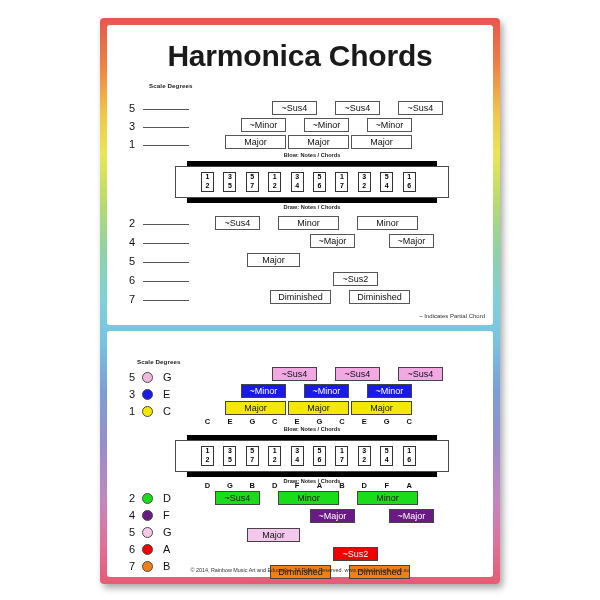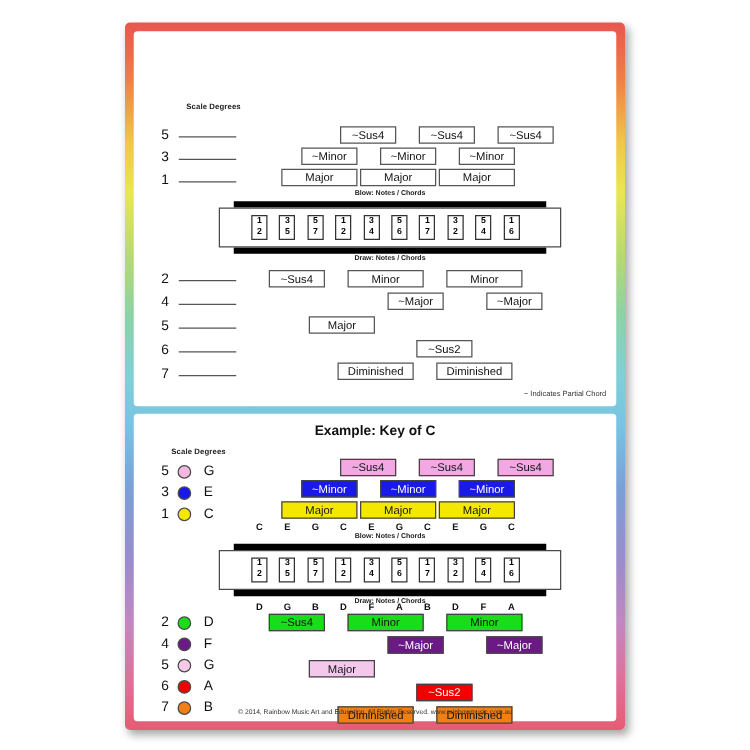--- a/index.html
+++ b/index.html
@@ -187,20 +187,21 @@
   }
 </style>
 </head>
 <body>
 
 <div id="root">
   <div class="poster">
 
     <div class="panel panel-top">
 
+      <div class="title">Harmonica Chords</div>
 
       <div class="scale-degrees-label" style="left:42px; top:57px;">Scale Degrees</div>
 
       <div class="deg-row" style="left:22px; top:77px;">
         <span class="deg-num">5</span>
         <span class="deg-line"></span>
       </div>
       <div class="deg-row" style="left:22px; top:95px;">
         <span class="deg-num">3</span>
         <span class="deg-line"></span>
@@ -307,21 +308,20 @@
       <div class="chordbox" style="left:163px; top:265px; width:61px;">Diminished</div>
       <div class="chordbox" style="left:242px; top:265px; width:61px;">Diminished</div>
 
       <div class="partial-note" style="right:8px; bottom:6px;">~ Indicates Partial Chord</div>
     </div>
 
     <div class="panel-gap"></div>
 
     <div class="panel panel-bottom">
 
-      <div class="example-title">Example: Key of C</div>
 
       <div class="scale-degrees-label" style="left:30px; top:27px;">Scale Degrees</div>
 
       <div class="leg-row" style="left:22px; top:40px;">
         <span class="leg-num">5</span>
         <span class="leg-dot" style="background:#f2b8e0;"></span>
         <span class="leg-note">G</span>
       </div>
       <div class="leg-row" style="left:22px; top:57px;">
         <span class="leg-num">3</span>

